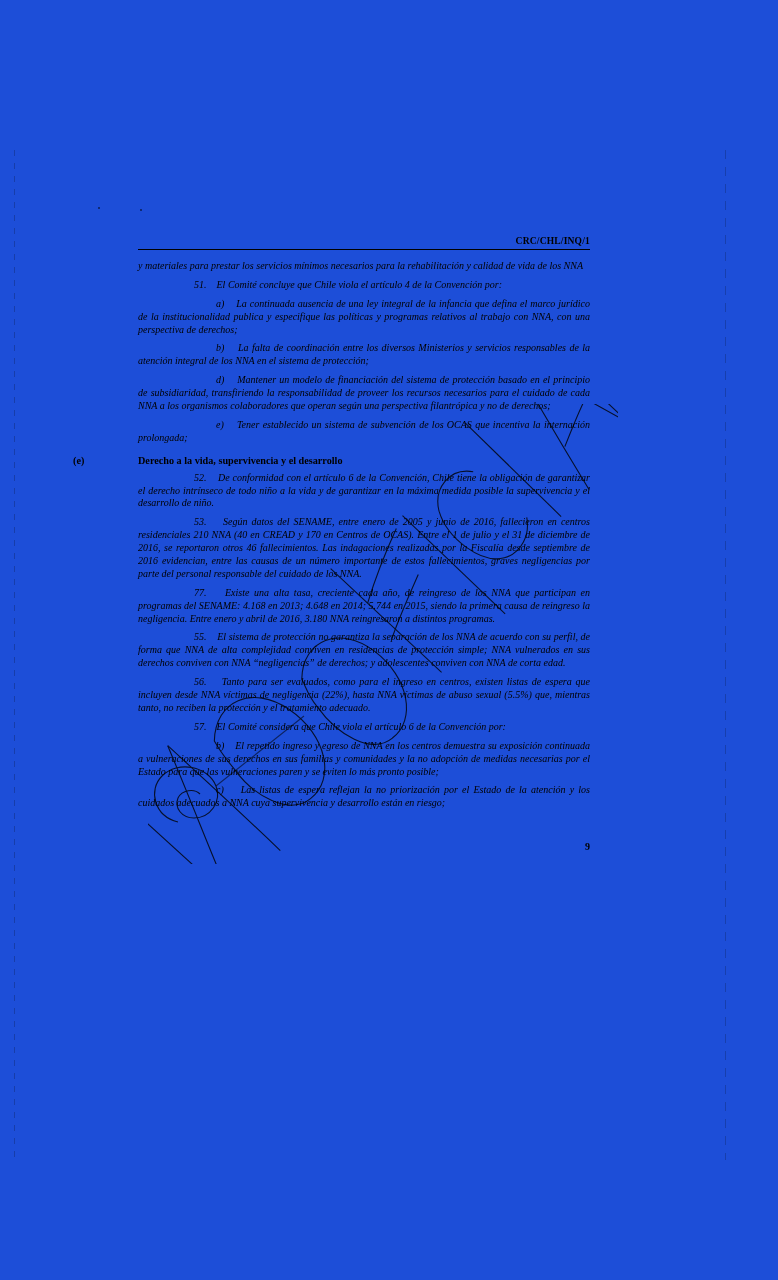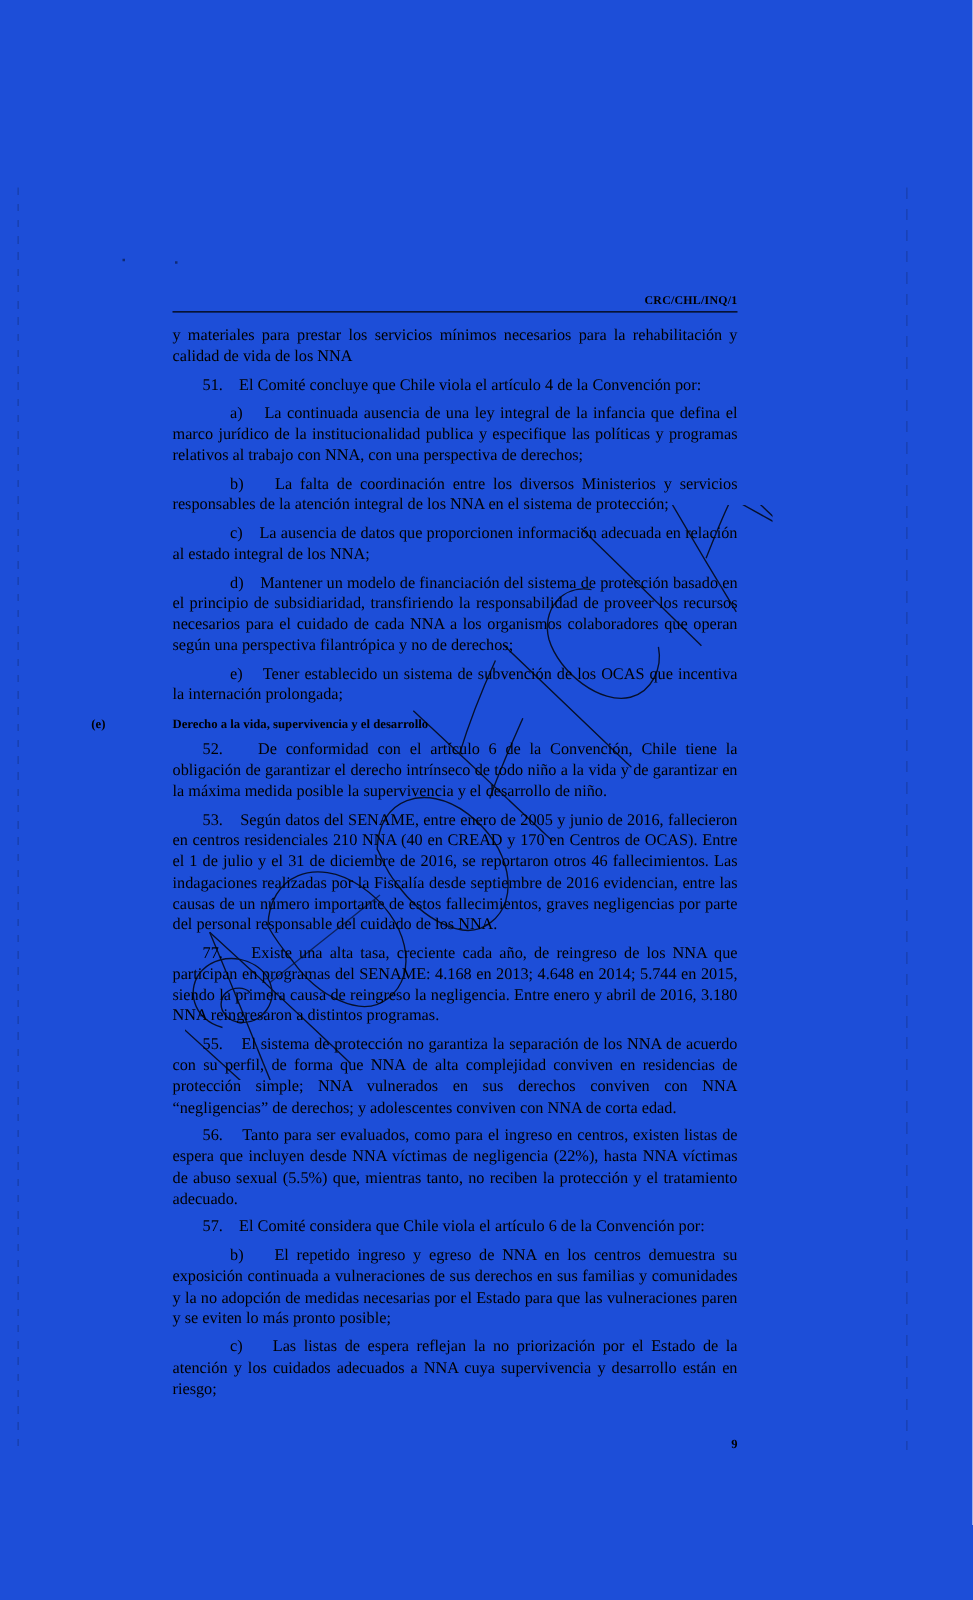--- a/index.html
+++ b/index.html
@@ -54,23 +54,24 @@
     letter-spacing: 0.2px;
     margin-bottom: 3px;
   }
   .rule {
     border-top: 1px solid #000;
     margin-bottom: 10px;
   }
 
   p {
     margin: 0 0 6px 0;
-    font-size: 13px;
+    font-size: 10px;
     line-height: 1.29;
     text-align: justify;
+    font-style: italic;
   }
   .lead-in {
     text-indent: 0;
   }
   .numbered {
     text-indent: 24px;
   }
   .lettered {
     text-indent: 46px;
   }
@@ -82,20 +83,21 @@
     padding-left: 0;
   }
   .section-head .marker {
     position: absolute;
     left: -65px;
     font-weight: bold;
   }
   .numbered .num,
   .lettered .lt {
     font-weight: normal;
+    margin-left: 32px;
   }
 
   .page-number {
     position: absolute;
     right: 0;
     bottom: -36px;
     font-size: 10px;
     font-weight: bold;
   }
 
@@ -135,24 +137,20 @@
     <p class="lettered">
       <span class="lt">a)</span>
       &nbsp;&nbsp;&nbsp;<span>La continuada ausencia de una ley integral de la infancia que defina el marco jurídico de la institucionalidad publica y especifique las políticas y programas relativos al trabajo con NNA, con una perspectiva de derechos;</span>
     </p>
 
     <p class="lettered">
       <span class="lt">b)</span>
       &nbsp;&nbsp;&nbsp;<span>La falta de coordinación entre los diversos Ministerios y servicios responsables de la atención integral de los NNA en el sistema de protección;</span>
     </p>
 
-    <p class="lettered">
-      <span class="lt">c)</span>
-      &nbsp;&nbsp;&nbsp;<span>La ausencia de datos que proporcionen información adecuada en relación al estado integral de los NNA;</span>
-    </p>
 
     <p class="lettered">
       <span class="lt">d)</span>
       &nbsp;&nbsp;&nbsp;<span>Mantener un modelo de financiación del sistema de protección basado en el principio de subsidiaridad, transfiriendo la responsabilidad de proveer los recursos necesarios para el cuidado de cada NNA a los organismos colaboradores que operan según una perspectiva filantrópica y no de derechos;</span>
     </p>
 
     <p class="lettered">
       <span class="lt">e)</span>
       &nbsp;&nbsp;&nbsp;<span>Tener establecido un sistema de subvención de los OCAS que incentiva la internación prolongada;</span>
     </p>

